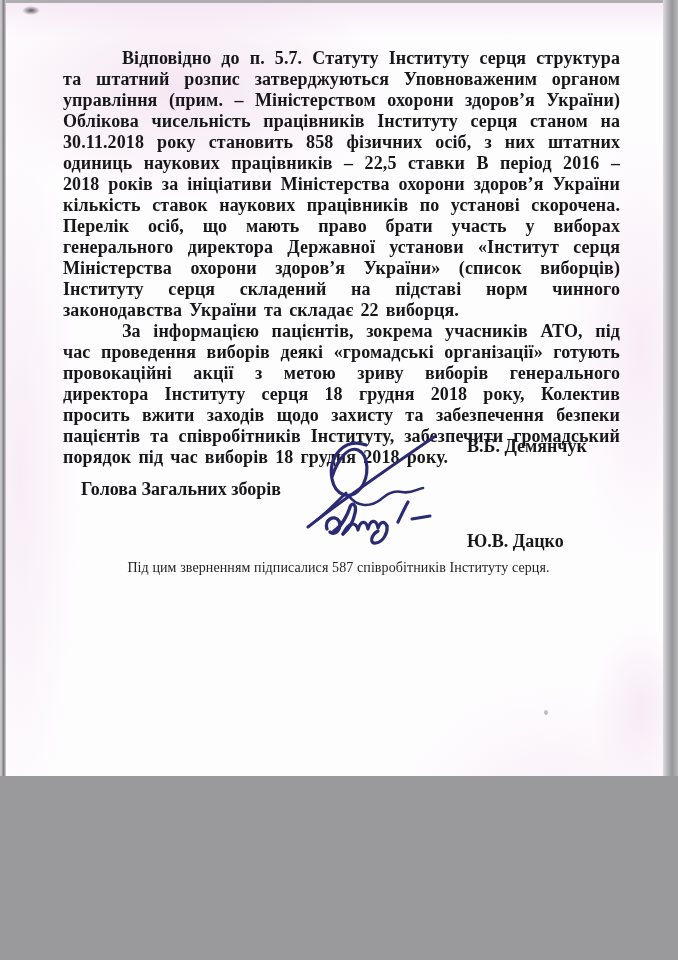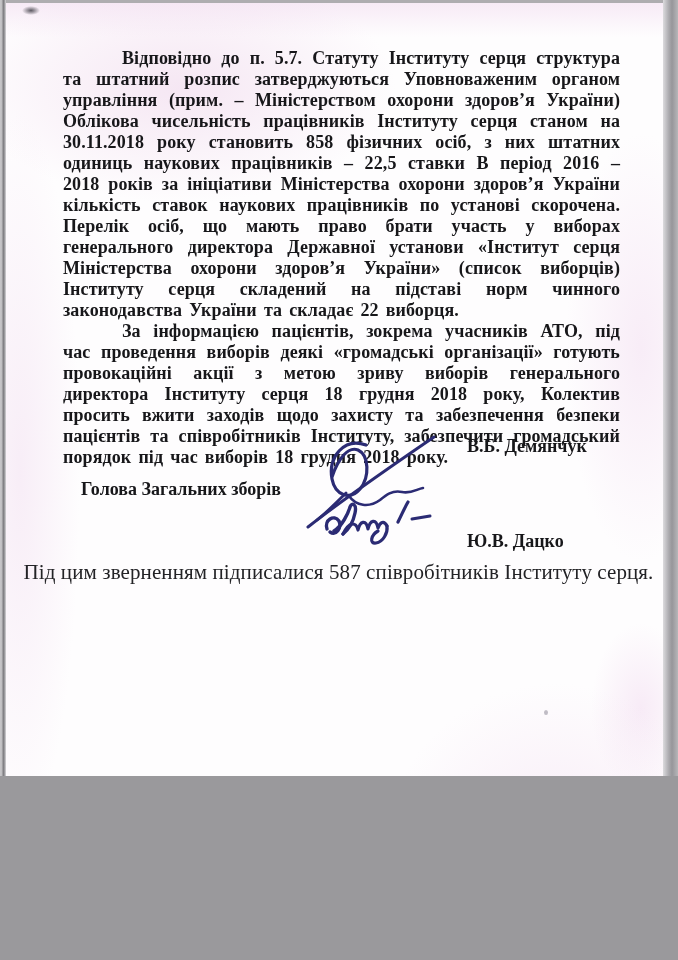--- a/index.html
+++ b/index.html
@@ -66,21 +66,21 @@
   }
   .sig-role-1{left:75px;top:476px;}
   .sig-role-2{left:75px;top:502px;}
   .sig-name-1{left:461px;top:433px;}
   .sig-name-2{left:461px;top:528px;}
 
   .sig-ink{position:absolute;left:280px;top:422px;width:166px;height:132px;}
 
   .footer-note{
     position:absolute;left:0;top:557px;width:657px;padding-left:8px;box-sizing:border-box;
-    text-align:center;font-size:21px;font-weight:400;color:#232326;letter-spacing:.1px;
+    text-align:center;font-size:14px;font-weight:400;color:#232326;letter-spacing:.1px;
   }
 
   .speckles{position:absolute;left:558px;top:828px;width:92px;height:92px;}
 </style>
 </head>
 <body>
 
 <div class="stage">
 
   <div class="paper">

